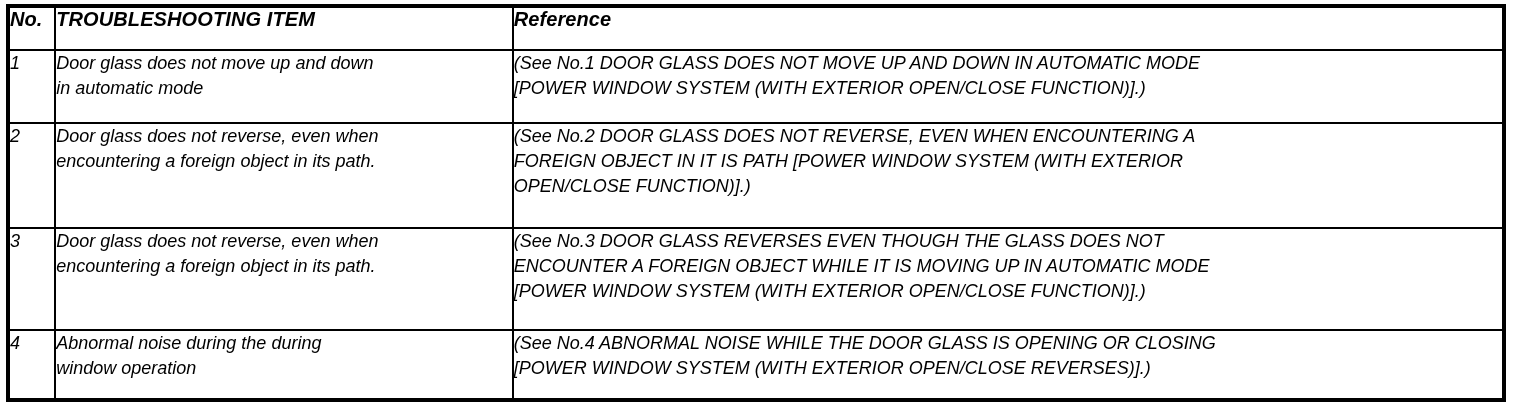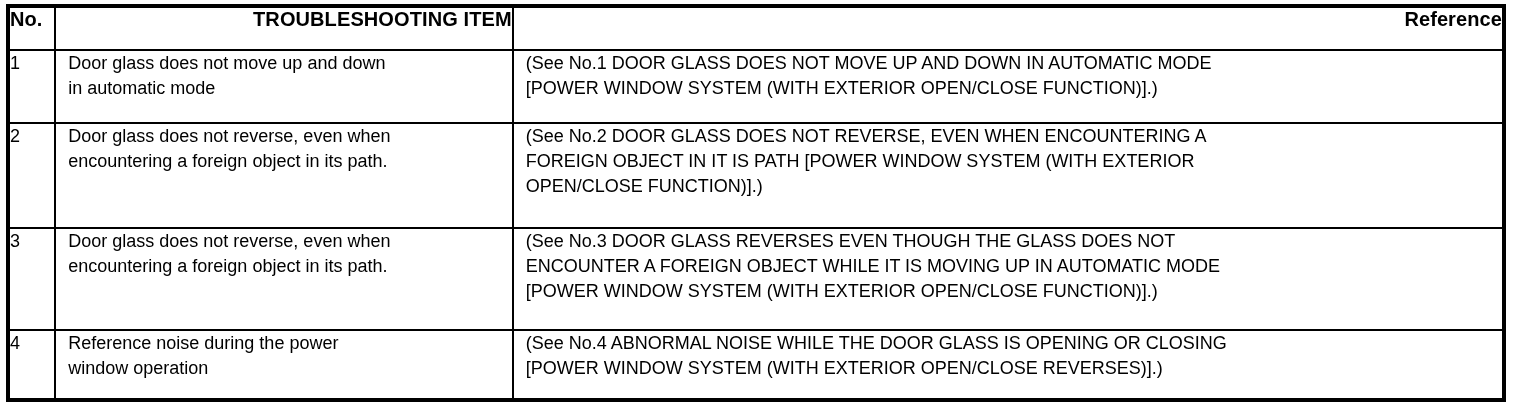--- a/index.html
+++ b/index.html
@@ -24,20 +24,21 @@
 
   table.ts-table {
     position: absolute;
     left: 6px;
     top: 4px;
     width: 1500px;
     border-collapse: collapse;
     table-layout: fixed;
     background: #ec4899;
     border: 4px solid #000000;
+    font-style: italic;
   }
 
   table.ts-table td,
   table.ts-table th {
     border: 2px solid #000000;
     vertical-align: top;
     padding: 0;
     background: #ffffff;
   }
 
@@ -53,21 +54,21 @@
     font-weight: bold;
     letter-spacing: 0.1px;
     vertical-align: middle;
   }
   th.h-no {
     text-align: left;
     padding: 0 0 0 7px;
   }
   th.h-item,
   th.h-ref {
-    text-align: right;
+    text-align: left;
     padding: 0 4px;
     margin-left: 16px;
   }
 
   
   tbody td {
     font-size: 18px;
     line-height: 25px;
     font-weight: normal;
   }
@@ -84,21 +85,20 @@
 
   
   tr.row-1 { height: 73px; }
   tr.row-2 { height: 105px; }
   tr.row-3 { height: 102px; }
   tr.row-4 { height: 70px; }
 
   .cell-text {
     display: block;
     white-space: pre-line;
-    padding-left: 12px;
   }
 </style>
 </head>
 <body>
 
 <div class="sheet">
 
   <table class="ts-table">
     <colgroup>
       <col class="col-no">
@@ -150,21 +150,21 @@
         <td class="c-ref">
           <span class="cell-text">(See No.3 DOOR GLASS REVERSES EVEN THOUGH THE GLASS DOES NOT
 ENCOUNTER A FOREIGN OBJECT WHILE IT IS MOVING UP IN AUTOMATIC MODE
 [POWER WINDOW SYSTEM (WITH EXTERIOR OPEN/CLOSE FUNCTION)].)</span>
         </td>
       </tr>
 
       <tr class="row-4">
         <td class="c-no">4</td>
         <td class="c-item">
-          <span class="cell-text">Reference noise during the power
+          <span class="cell-text">Abnormal noise during the during
 window operation</span>
         </td>
         <td class="c-ref">
           <span class="cell-text">(See No.4 ABNORMAL NOISE WHILE THE DOOR GLASS IS OPENING OR CLOSING
 [POWER WINDOW SYSTEM (WITH EXTERIOR OPEN/CLOSE REVERSES)].)</span>
         </td>
       </tr>
 
     </tbody>
   </table>

